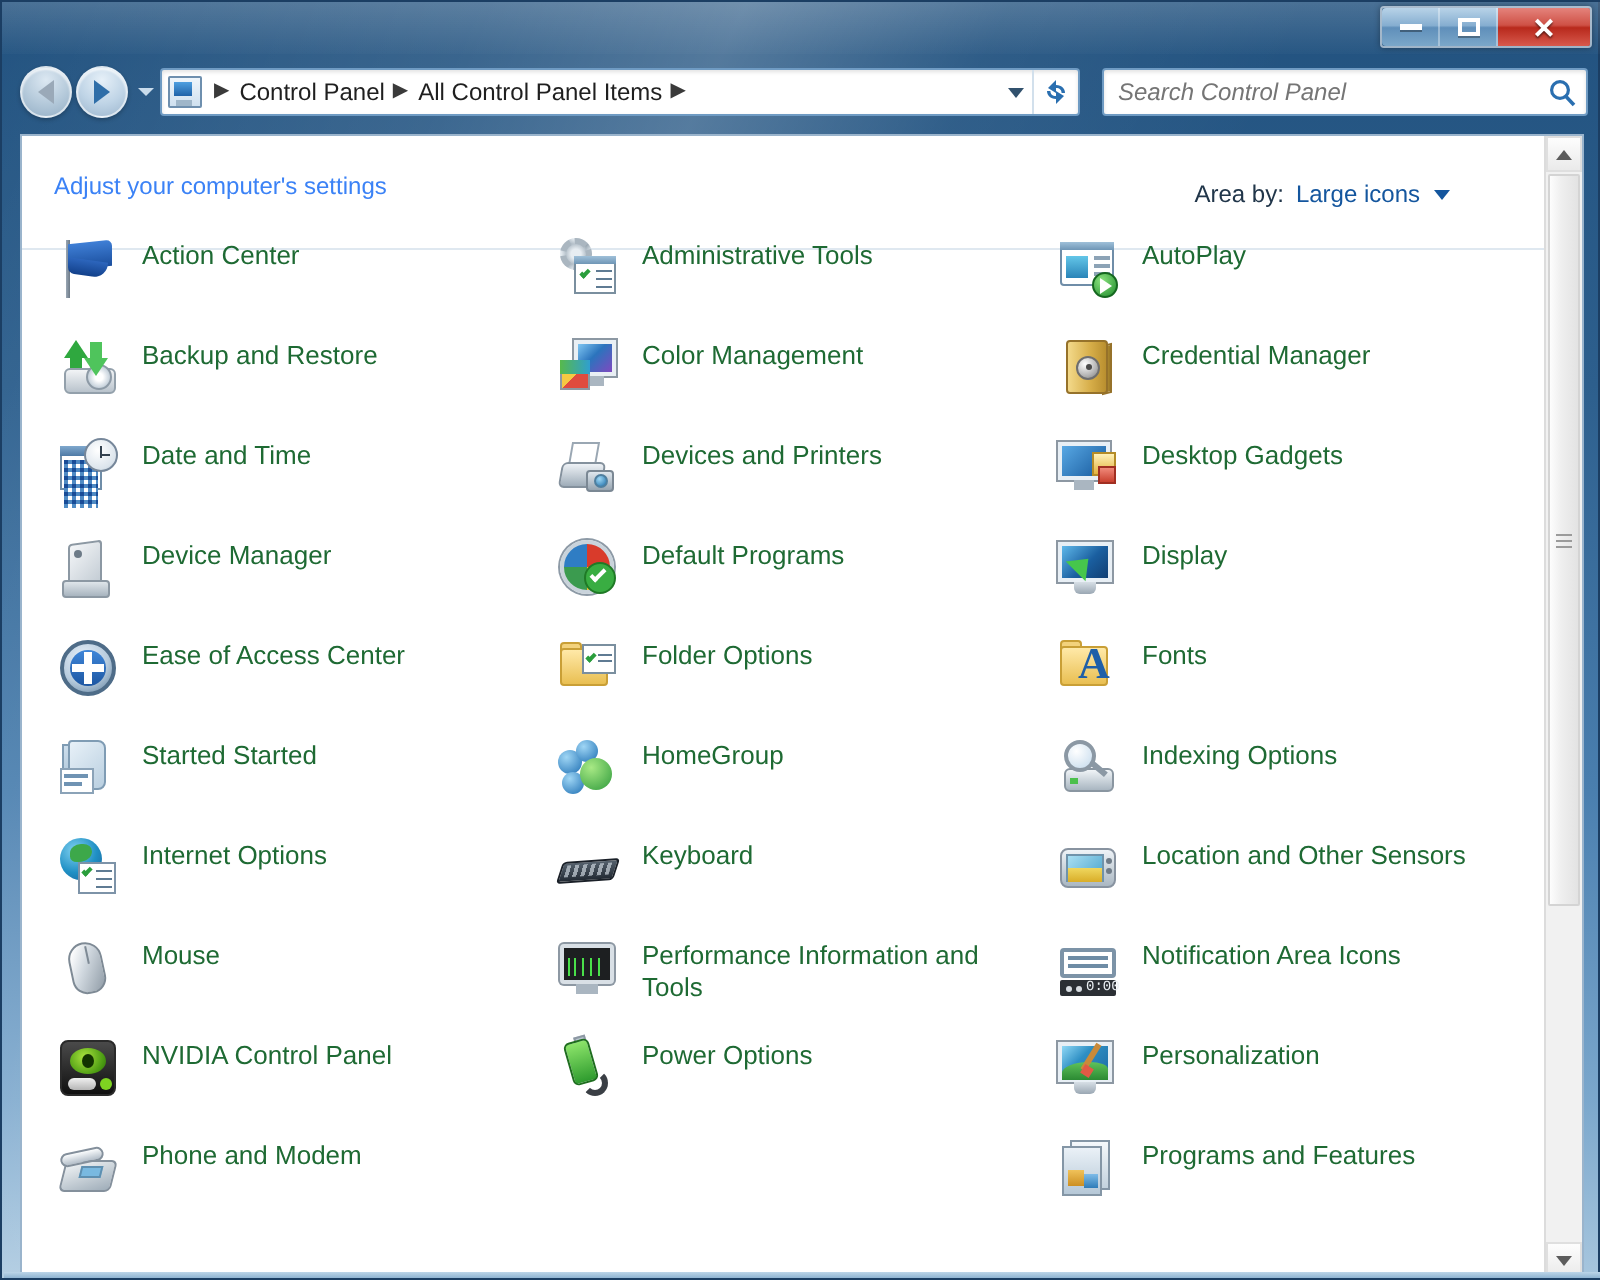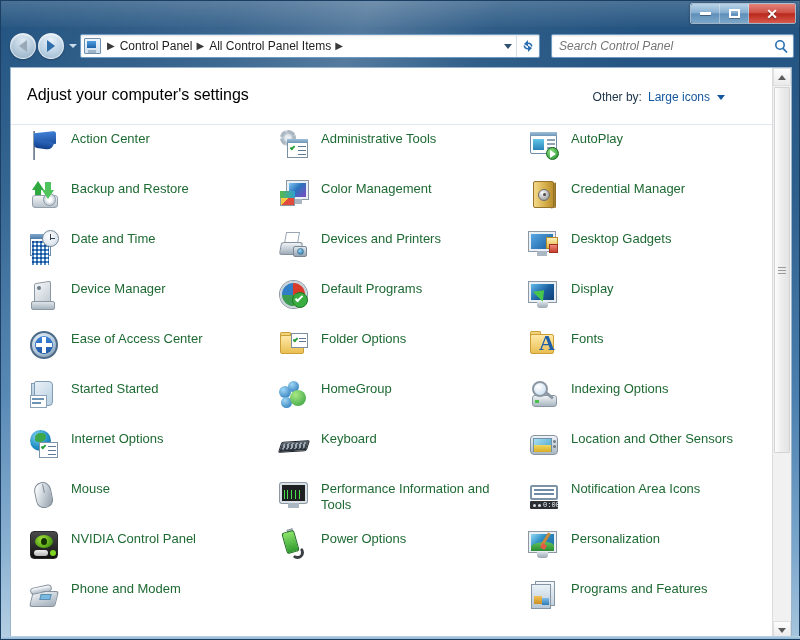--- a/index.html
+++ b/index.html
@@ -176,39 +176,39 @@
     overflow: hidden;
   }
   .header {
     position: absolute; left: 0; top: 0;
     width: 782px; height: 57px;
     background: #ffffff;
     border-bottom: 1px solid #dfe8f0;
   }
   .header-title {
     position: absolute; left: 16px; top: 18px;
-    font-size: 16px; color: #000000;
+    font-size: 12px; color: #3b82f6;
     font-family: "Liberation Sans", sans-serif;
   }
   .viewby {
     position: absolute; right: 68px; top: 22px;
     display: flex; align-items: center; gap: 6px;
     font-size: 12px;
   }
   .viewby-label { color: #21364a; }
   .viewby-value { color: #14569e; cursor: pointer; }
   .viewby-caret {
     width: 0; height: 0; margin-left: 1px;
     border-left: 4px solid transparent; border-right: 4px solid transparent;
     border-top: 5px solid #14569e;
   }
 
   
   .grid {
-    position: absolute; left: 0; top: 58px;
+    position: absolute; left: 0; top: 47px;
     width: 762px; height: 448px;
     padding: 24px 0 0 0;
   }
   .gcol { position: absolute; top: 0; width: 250px; }
   .gcol.c1 { left: 16px; }
   .gcol.c2 { left: 266px; }
   .gcol.c3 { left: 516px; }
   .item {
     display: flex; align-items: flex-start;
     height: 50px;
@@ -523,21 +523,21 @@
         </svg>
       </span>
     </div>
   </div>
 
   <div class="client">
 
     <div class="header">
       <div class="header-title">Adjust your computer's settings</div>
       <div class="viewby">
-        <span class="viewby-label">Other by:</span>
+        <span class="viewby-label">Area by:</span>
         <span class="viewby-value">Large icons</span>
         <span class="viewby-caret"></span>
       </div>
     </div>
 
     <div class="grid">
       <div class="gcol c1">
           <div class="item">
             <span class="ico ic-flag">
               <i class="pole"></i>

